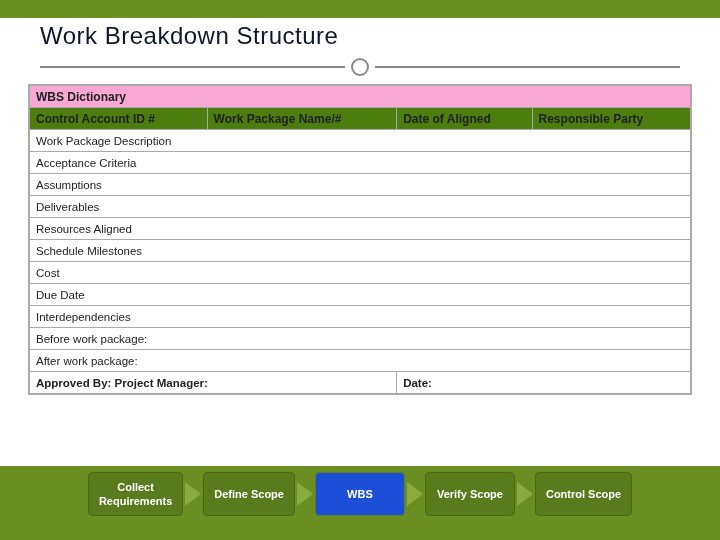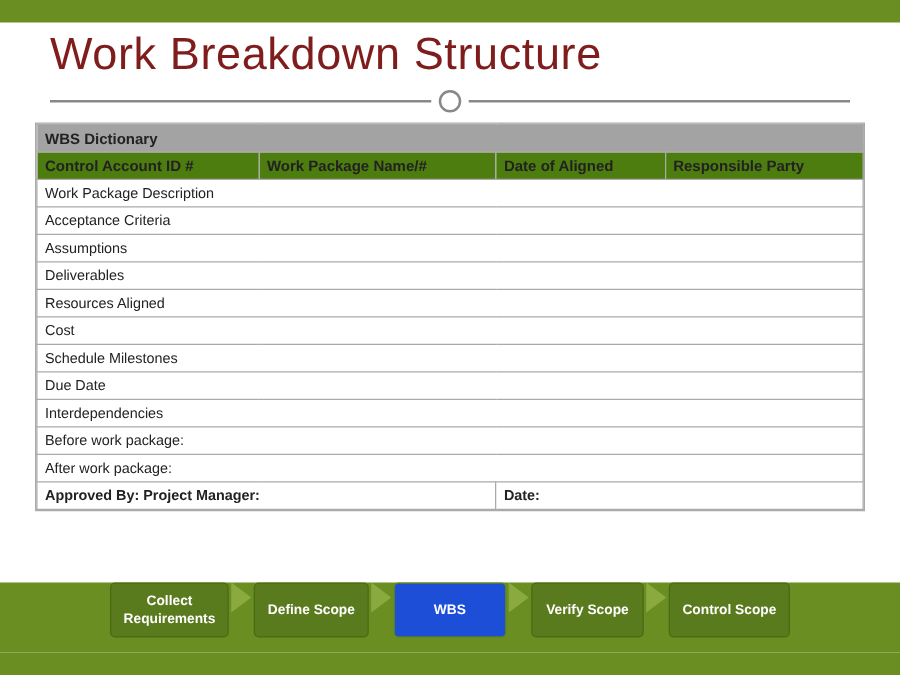--- a/index.html
+++ b/index.html
@@ -34,23 +34,23 @@
       background: #6b8e23;
     }
 
     .title-area {
       padding: 22px 40px 8px 40px;
       position: relative;
       z-index: 1;
     }
 
     .title-text {
-      font-size: 36px;
+      font-size: 24px;
       font-weight: 300;
-      color: #7f1d1d;
+      color: #0f172a;
       letter-spacing: 0.5px;
     }
 
     .title-divider-container {
       display: flex;
       align-items: center;
       padding: 0 40px;
       margin-bottom: 8px;
     }
 
@@ -97,37 +97,37 @@
 
     .header-row td {
       background: #4d7c0f;
       font-weight: bold;
       font-size: 12px;
     }
 
     .wbs-dictionary-row td {
       font-weight: bold;
       font-size: 12px;
-      background: #a3a3a3;
+      background: #f9a8d4;
     }
 
     .full-row td {
       font-size: 11.5px;
     }
 
     
     .nav-bar {
       position: absolute;
       bottom: 18px;
       left: 0;
       right: 0;
       height: 56px;
       background: #6b8e23;
       display: flex;
-      align-items: flex-start;
+      align-items: center;
       justify-content: center;
       gap: 0;
       padding: 0 4px;
     }
 
     .nav-item {
       display: flex;
       align-items: center;
     }
 
@@ -207,24 +207,24 @@
         <tr class="full-row">
           <td colspan="4">Assumptions</td>
         </tr>
         <tr class="full-row">
           <td colspan="4">Deliverables</td>
         </tr>
         <tr class="full-row">
           <td colspan="4">Resources Aligned</td>
         </tr>
         <tr class="full-row">
+          <td colspan="4">Schedule Milestones</td>
+        </tr>
+        <tr class="full-row">
           <td colspan="4">Cost</td>
-        </tr>
-        <tr class="full-row">
-          <td colspan="4">Schedule Milestones</td>
         </tr>
         <tr class="full-row">
           <td colspan="4">Due Date</td>
         </tr>
         <tr class="full-row">
           <td colspan="4">Interdependencies</td>
         </tr>
         <tr class="full-row">
           <td colspan="4">Before work package:</td>
         </tr>

